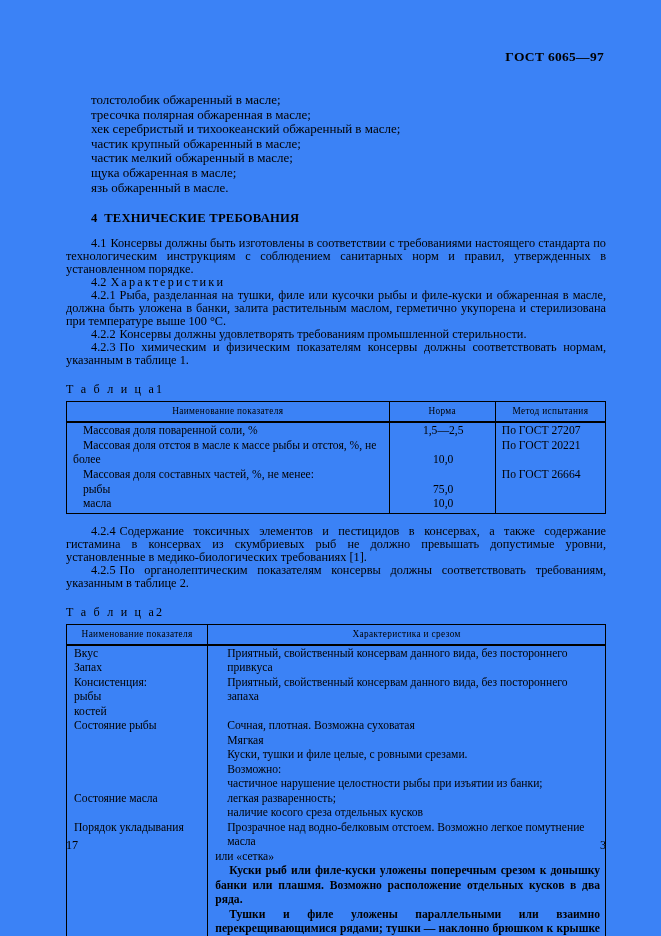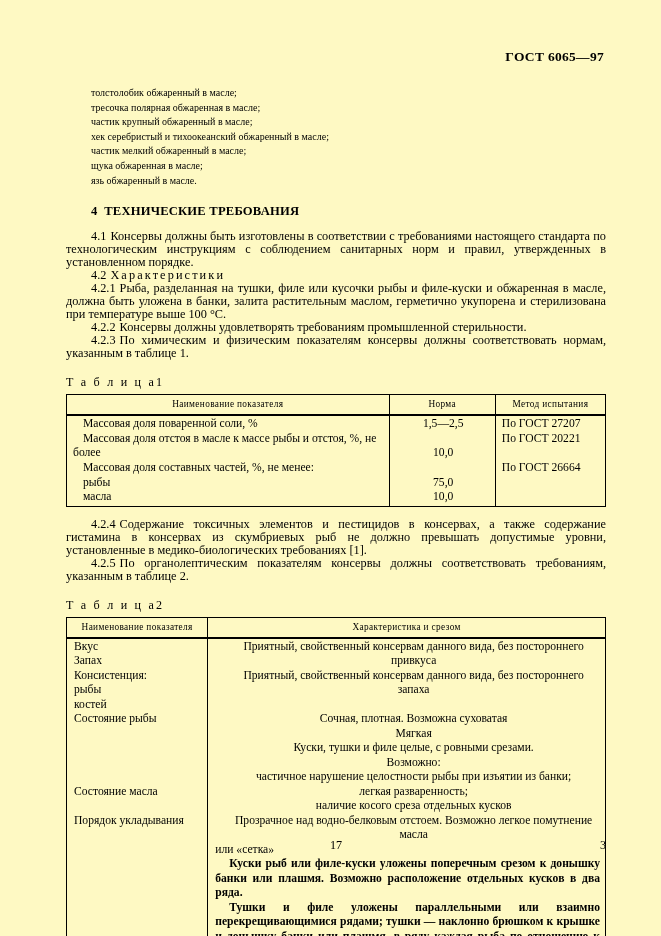--- a/index.html
+++ b/index.html
@@ -9,21 +9,21 @@
     background: #ffffff;
   }
   body {
     font-family: "Liberation Serif", "DejaVu Serif", serif;
     color: #000000;
   }
   .page {
     position: relative;
     width: 661px;
     height: 936px;
-    background: #fef9c3;
+    background: #3b82f6;
     overflow: hidden;
     box-sizing: border-box;
   }
   .content {
     position: absolute;
     left: 66px;
     top: 0;
     width: 540px;
   }
 
@@ -32,22 +32,22 @@
     text-align: right;
     font-weight: bold;
     font-size: 13.5px;
     letter-spacing: 0.3px;
     padding-top: 49px;
     padding-right: 2px;
   }
 
   
   .intro-list {
-    margin-top: 21px;
-    font-size: 10px;
+    margin-top: 28px;
+    font-size: 13px;
     line-height: 14.6px;
   }
   .intro-list .li {
     padding-left: 25px;
     white-space: nowrap;
   }
 
   
   .section-heading {
     font-weight: bold;
@@ -114,21 +114,20 @@
   }
   table.gost tr.body-row td {
     border-top: none;
   }
   .cellbox {
     padding: 1px 4px 1px 6px;
     line-height: 14.4px;
   }
   .cellbox .indent {
     padding-left: 12px;
-    text-align: center;
   }
   .cellbox .indent-sm {
     padding-left: 10px;
   }
   .center {
     text-align: center;
   }
   .just {
     text-align: justify;
     font-weight: bold;
@@ -153,42 +152,42 @@
     position: absolute;
     left: 66px;
     top: 838px;
     width: 540px;
     font-size: 12.2px;
   }
   .footer .pg-center {
     position: absolute;
     left: 0;
     right: 0;
-    text-align: center;
+    text-align: left;
   }
   .footer .pg-right {
     position: absolute;
     right: 0;
     text-align: right;
   }
 </style>
 </head>
 <body>
 
 <div class="page">
 
   <div class="content">
 
     <div class="doc-header">ГОСТ 6065—97</div>
 
     <div class="intro-list">
       <div class="li">толстолобик обжаренный в масле;</div>
       <div class="li">тресочка полярная обжаренная в масле;</div>
+      <div class="li">хек серебристый и тихоокеанский обжаренный в масле;</div>
       <div class="li">частик крупный обжаренный в масле;</div>
-      <div class="li">хек серебристый и тихоокеанский обжаренный в масле;</div>
       <div class="li">частик мелкий обжаренный в масле;</div>
       <div class="li">щука обжаренная в масле;</div>
       <div class="li">язь обжаренный в масле.</div>
     </div>
 
     <div class="section-heading">
       <span>4</span>&nbsp;
       <span>ТЕХНИЧЕСКИЕ ТРЕБОВАНИЯ</span>
     </div>
 

